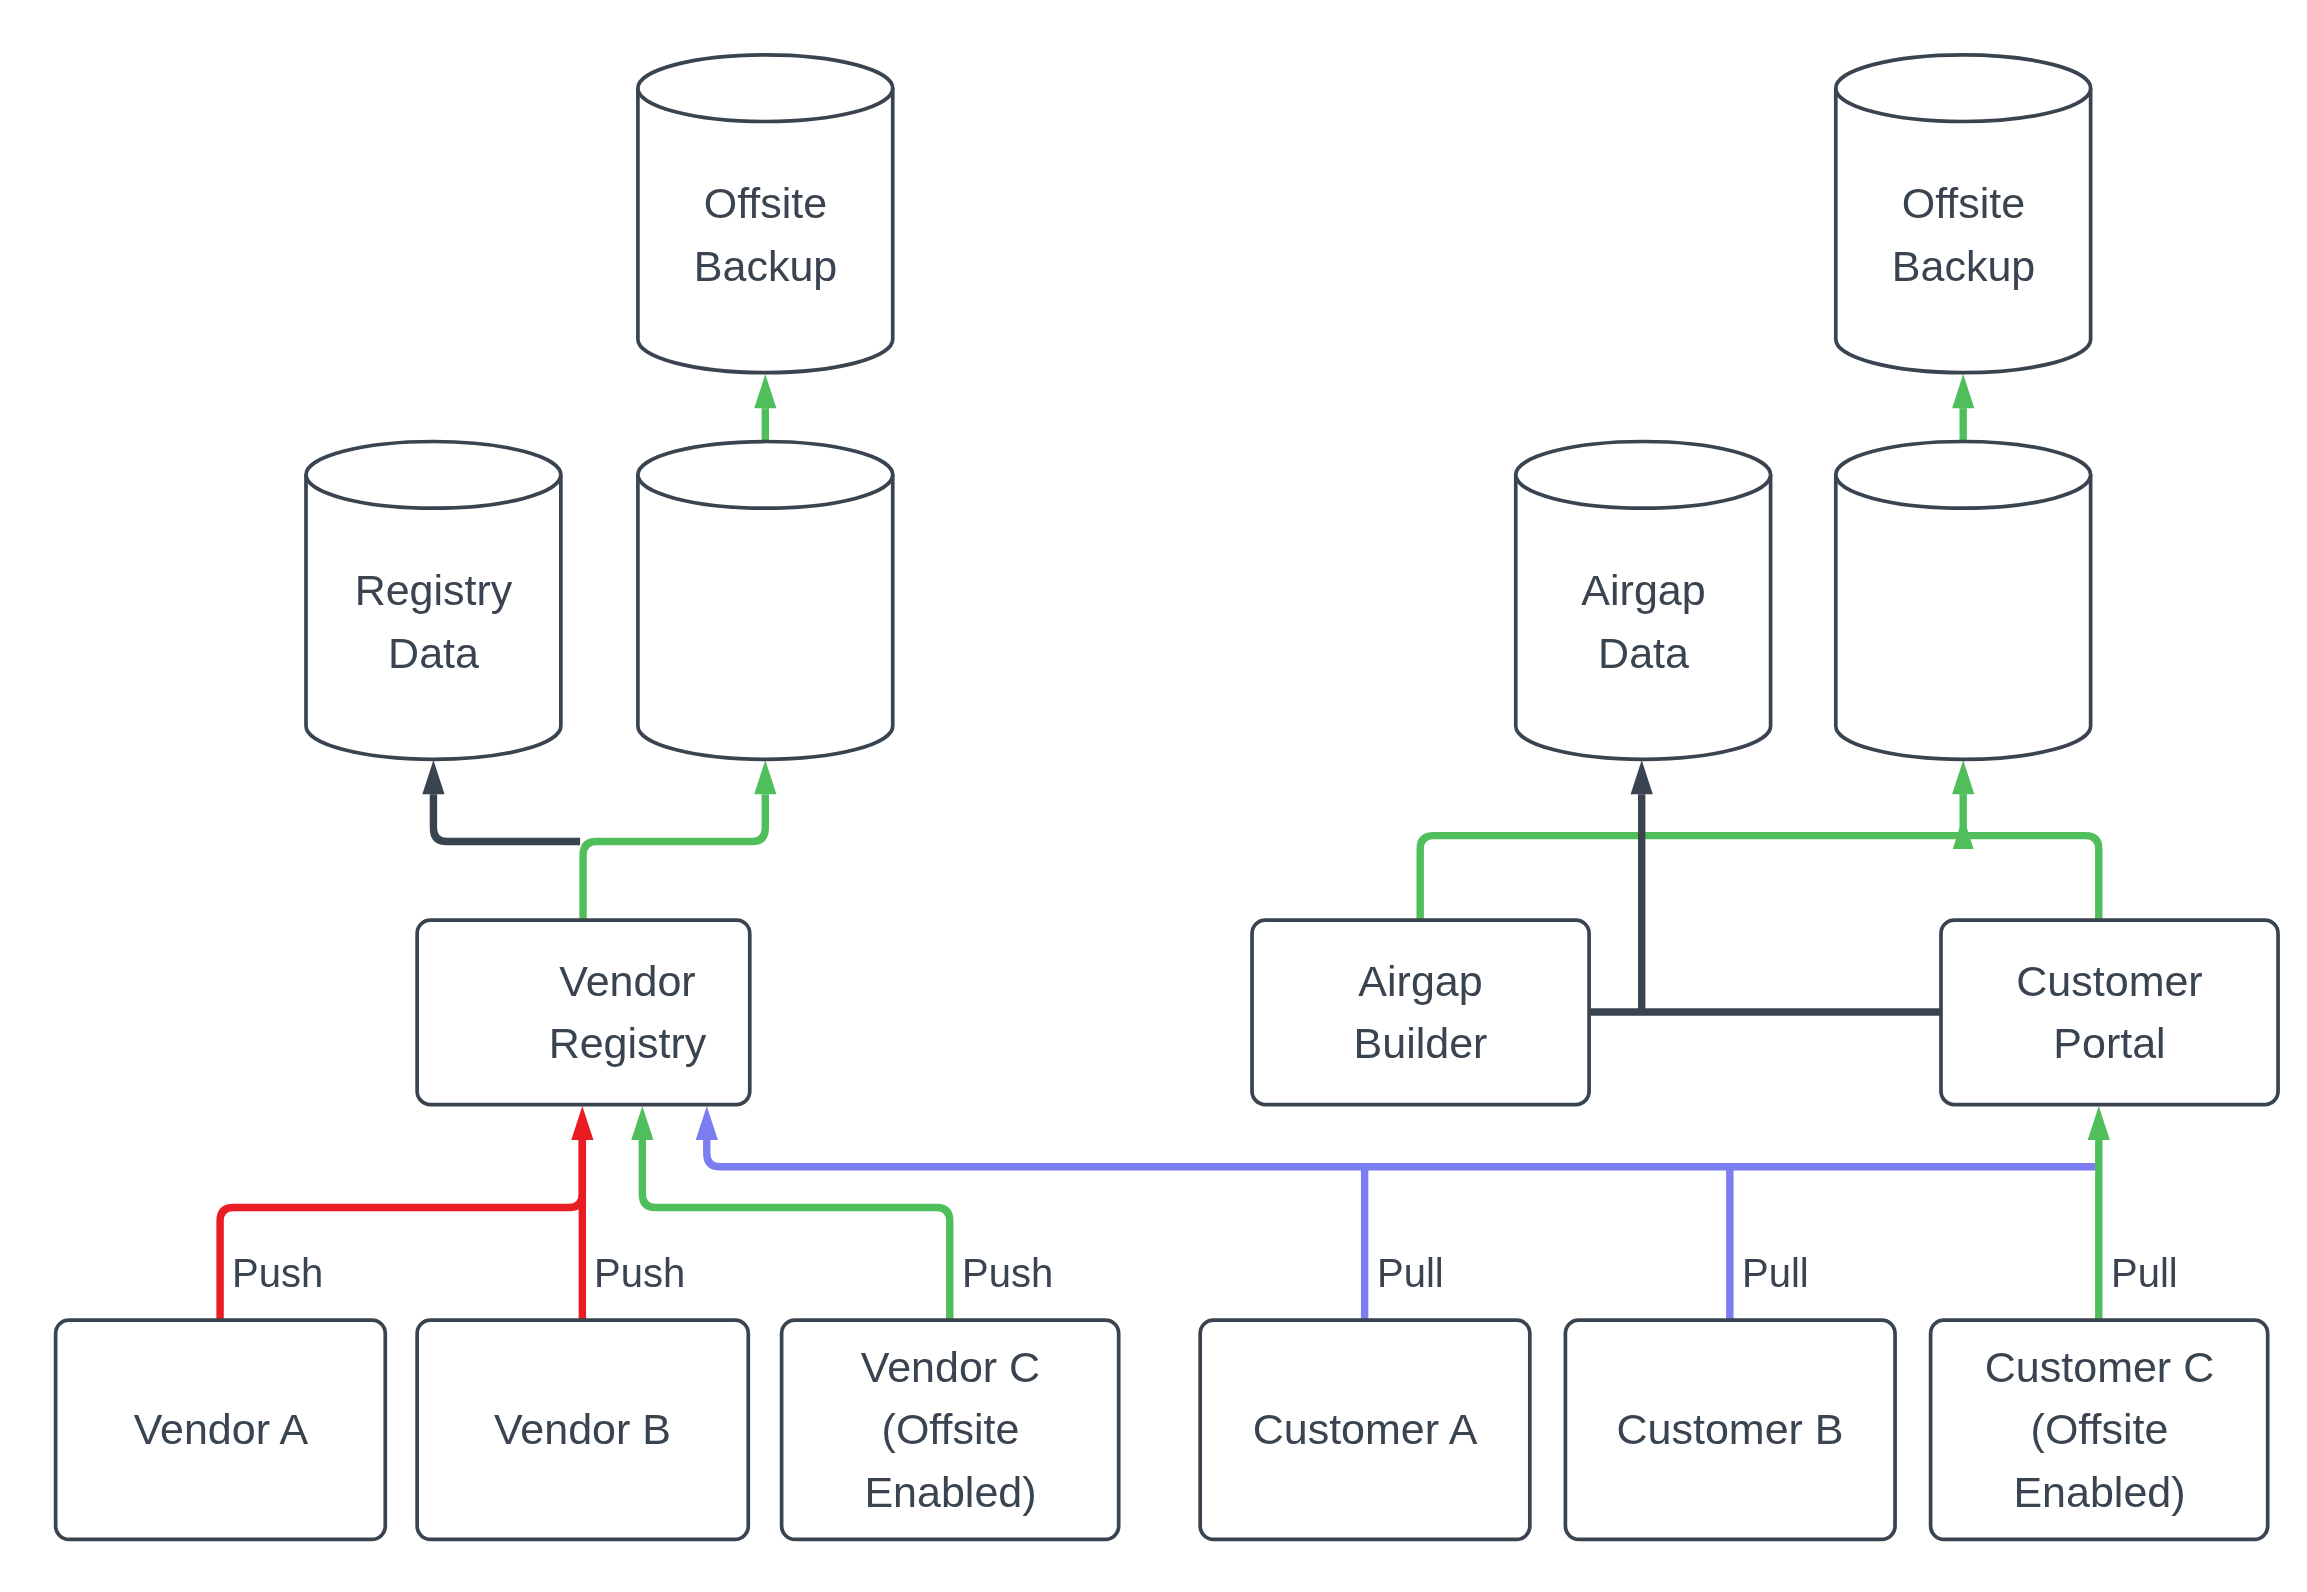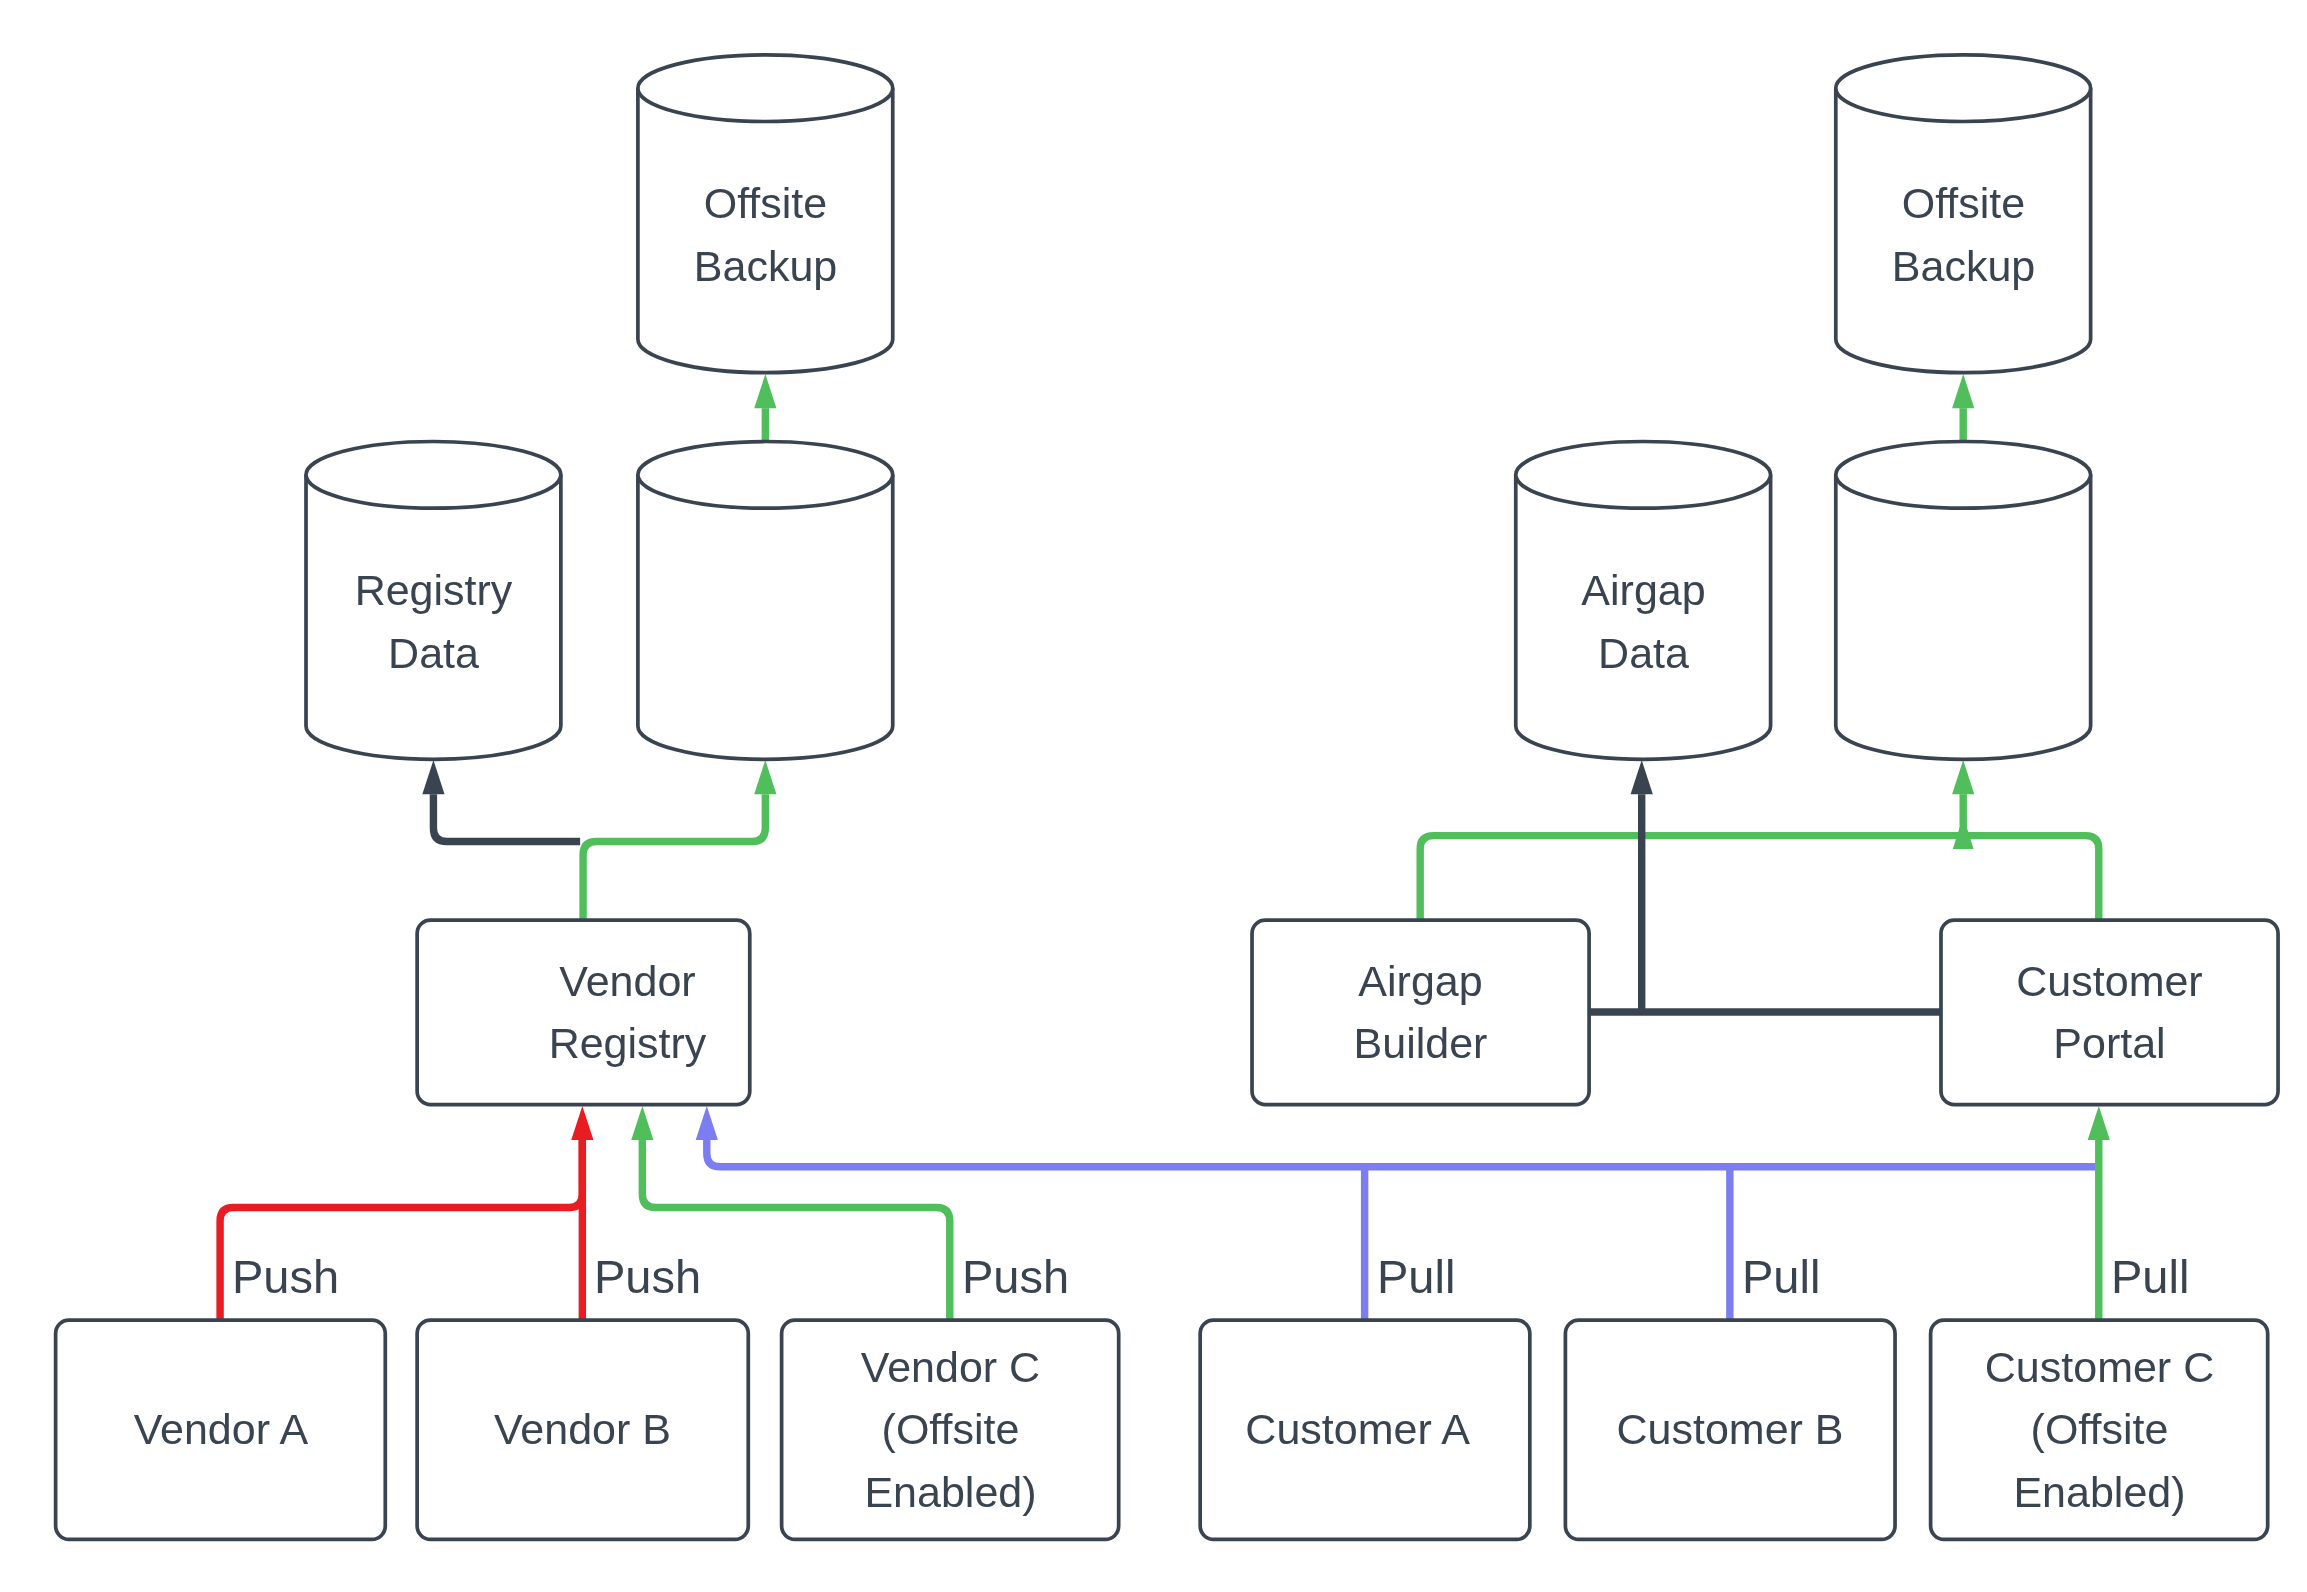--- a/index.html
+++ b/index.html
@@ -36,21 +36,21 @@
     position: absolute;
     display: flex; align-items: center; justify-content: center;
     text-align: center;
     color: var(--c-text);
     font-size: 43px; line-height: 1.45;
   }
   .lbl.cyl { padding-top: 41px; }
   .elbl {
     position: absolute;
     color: var(--c-text);
-    font-size: 47px; line-height: 1.2;
+    font-size: 40px; line-height: 1.2;
     white-space: nowrap;
   }
 </style>
 </head>
 <body>
 
 <div class="stage">
 
   <svg width="2307" height="1592" viewBox="0 0 3114 2149">
 
@@ -172,21 +172,21 @@
 
   <div class="lbl" style="left:56px;   top:1320px; width:330px; height:219px;">
       <span>Vendor A</span>
     </div>
   <div class="lbl" style="left:417px;  top:1320px; width:331px; height:219px;">
       <span>Vendor B</span>
     </div>
   <div class="lbl" style="left:782px; top:1320px; width:337px; height:219px;">
       <span style="width:230px">Vendor C (Offsite Enabled)</span>
     </div>
-  <div class="lbl" style="left:1140px; top:1320px; width:330px; height:219px;justify-content:flex-end;">
+  <div class="lbl" style="left:1200px; top:1320px; width:330px; height:219px;">
       <span>Customer A</span>
     </div>
   <div class="lbl" style="left:1565px; top:1320px; width:330px; height:219px;">
       <span>Customer B</span>
     </div>
   <div class="lbl" style="left:1931px; top:1320px; width:337px; height:219px;">
       <span style="width:252px">Customer C (Offsite Enabled)</span>
     </div>
 
   <div class="elbl" style="left:232px;  top:1249px;">Push</div>

